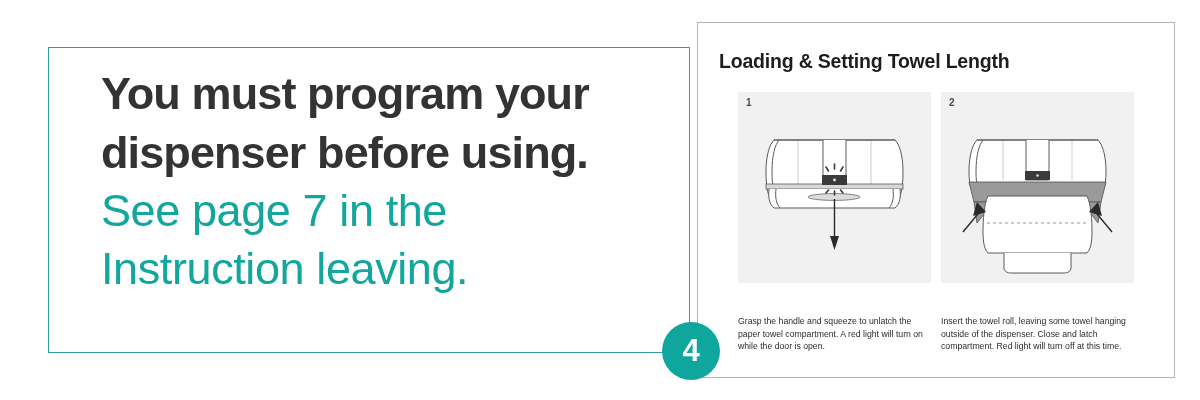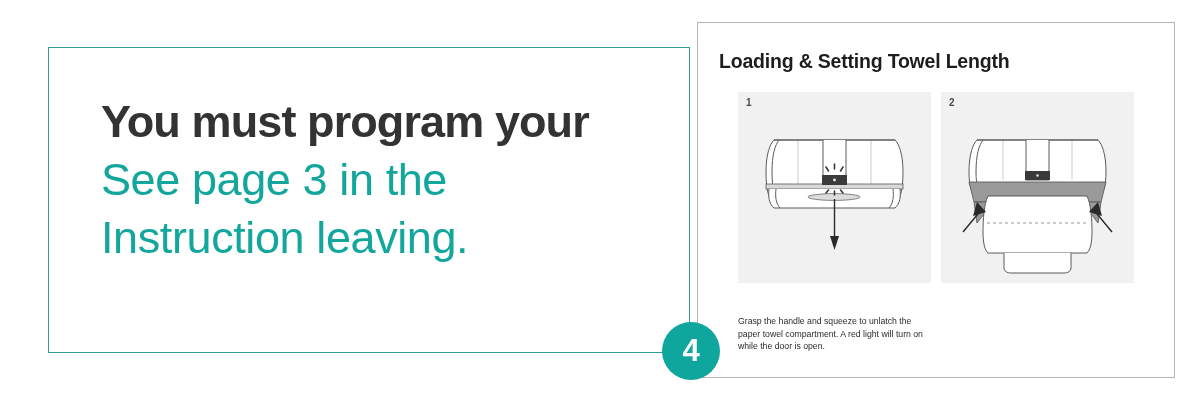--- a/index.html
+++ b/index.html
@@ -22,21 +22,21 @@
     top: 47px;
     width: 642px;
     height: 306px;
     box-sizing: border-box;
     border: 1px solid #2f9e9a;
     background: #ffffff;
   }
   #callout-inner {
     position: absolute;
     left: 52px;
-    top: 44px;
+    top: 16px;
     width: 580px;
   }
   .headline-line {
     font-family: "Liberation Sans", sans-serif;
     font-weight: bold;
     font-size: 45px;
     line-height: 59px;
     color: #333333;
     letter-spacing: -0.9px;
     white-space: nowrap;
@@ -135,21 +135,22 @@
     color: #2b2b2b;
     width: 188px;
   }
 </style>
 </head>
 <body>
 
 <div id="callout-box">
   <div id="callout-inner">
     <div class="headline-line">You must program your</div>
-    <div class="subline">See page 3 in the</div>
+    <div class="headline-line">dispenser before using.</div>
+    <div class="subline">See page 7 in the</div>
     <div class="subline">Instruction leaving.</div>
   </div>
 </div>
 
 <div id="step-badge">
   <span id="step-badge-number">4</span>
 </div>
 
 <div id="instruction-card">
 
@@ -238,16 +239,17 @@
             <line x1="22" y1="140" x2="41" y2="117"></line>
             <polygon points="36,110 32,124 45,120" stroke="none"></polygon>
           </g>
 
           <g stroke="#2a2a2a" stroke-width="1.4" fill="#2a2a2a">
             <line x1="171" y1="140" x2="152" y2="117"></line>
             <polygon points="157,110 148,120 161,124" stroke="none"></polygon>
           </g>
         </svg>
       </div>
+      <div class="panel-caption">Insert the towel roll, leaving some towel hanging outside of the dispenser. Close and latch compartment. Red light will turn off at this time.</div>
     </div>
 
   </div>
 </div>
 
 </body></html>

